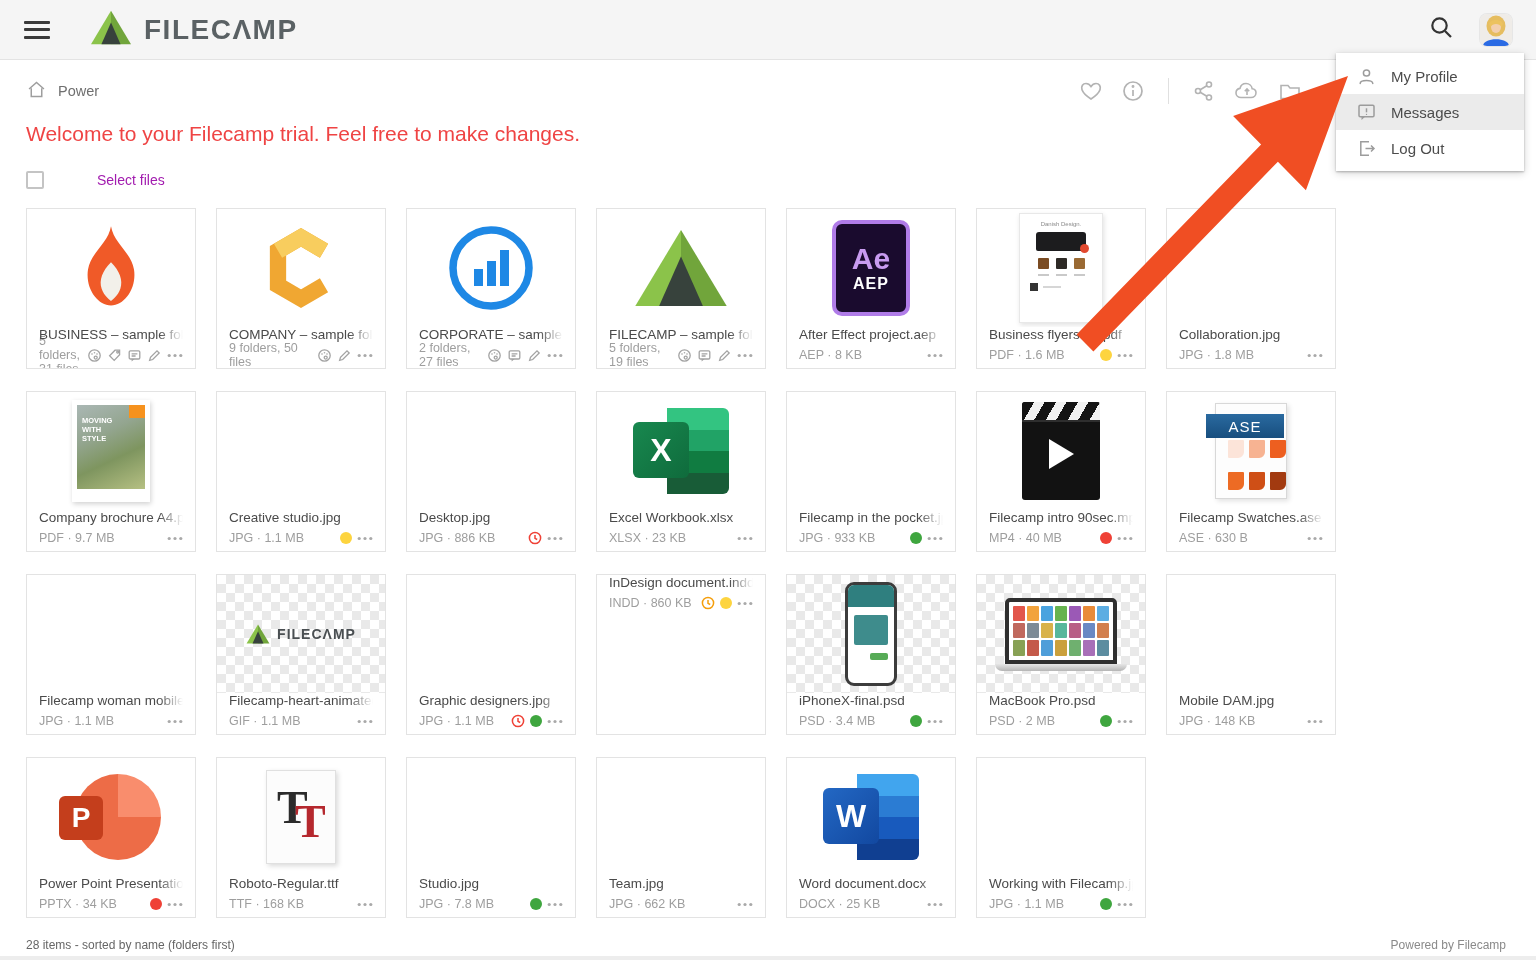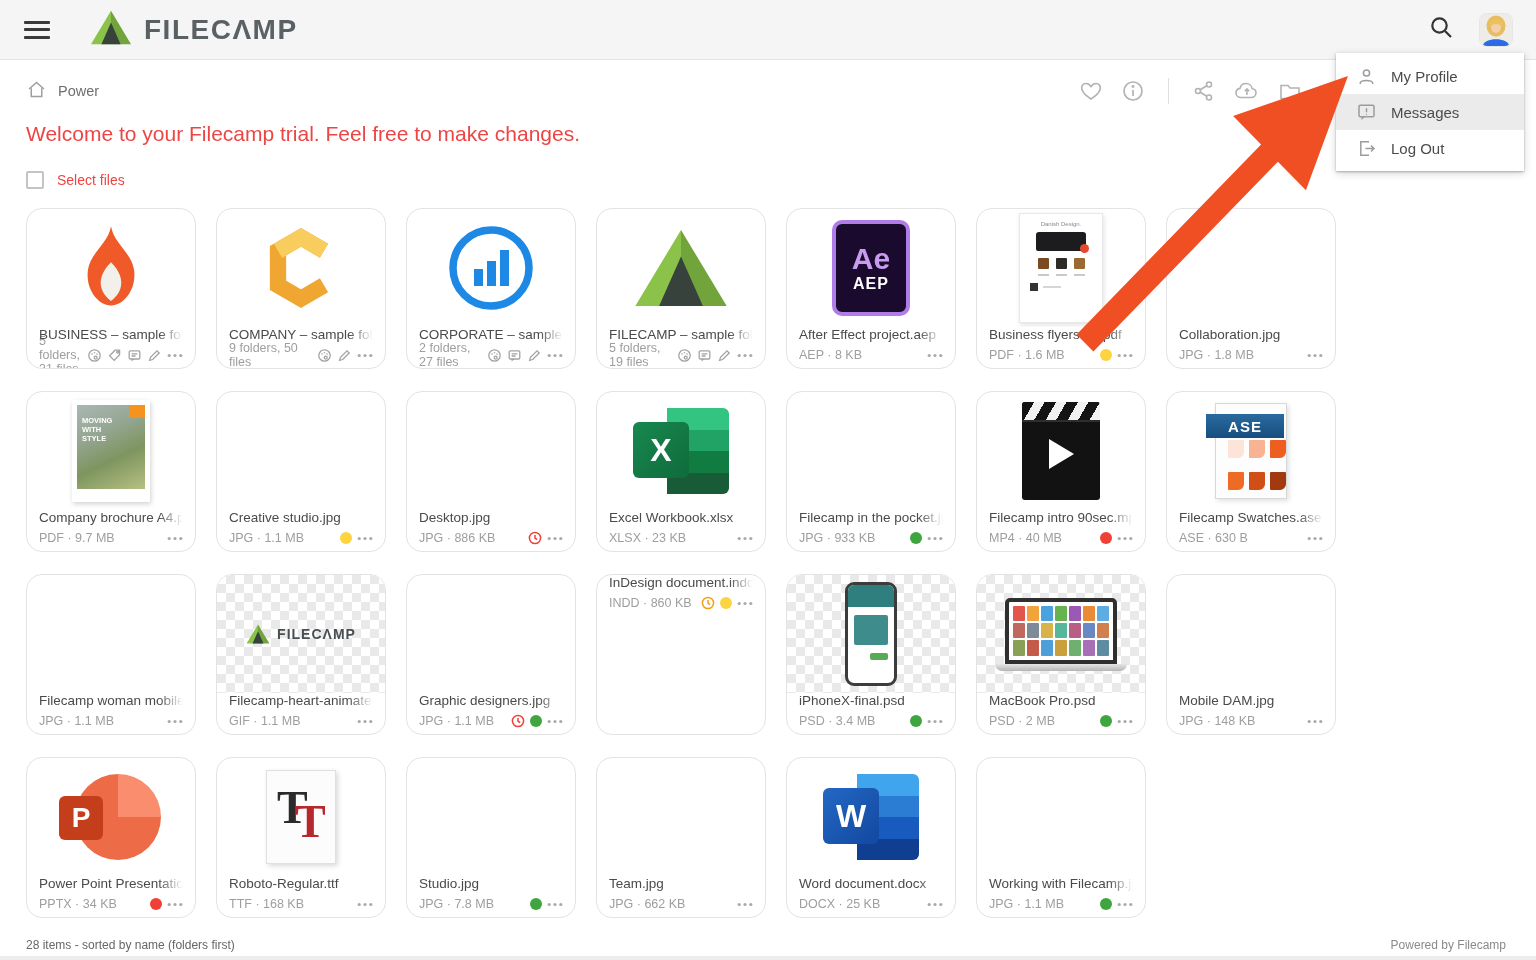--- a/index.html
+++ b/index.html
@@ -18,25 +18,25 @@
   
   .main { padding:0 26px; }
   .crumb-row { margin-top:18px; display:flex; align-items:center; height:26px; }
   .crumb-label { font-size:14.5px; color:#6f6f6f; margin-left:11px; }
   .toolbar { margin-left:auto; margin-right:208px; display:flex; align-items:center; gap:18px; }
   .toolbar svg { cursor:pointer; }
   .vdiv { width:1px; height:26px; background:#e0e0e0; margin:0 5px; }
   .welcome { margin-top:18px; font-size:21px; color:#ef4444; font-weight:normal; }
   .select-row { margin-top:25px; display:flex; align-items:center; gap:13px; }
   .checkbox { width:18px; height:18px; border:2px solid #c4c4c4; border-radius:2px; background:#fff; cursor:pointer; }
-  .select-label { font-size:14px; color:#ef4444; }
+  .select-label { font-size:14px; color:#a21caf;margin-left:40px; }
 
   
   .grid { margin-top:19px; display:grid; grid-template-columns:repeat(7,170px); gap:22px 20px; }
-  .card { width:170px; height:161px; background:#fff; border:1px solid #e3e3e3; border-radius:16px; overflow:hidden; cursor:pointer; }
+  .card { width:170px; height:161px; background:#fff; border:1px solid #e3e3e3; border-radius:0; overflow:hidden; cursor:pointer; }
   .thumb { height:118px; display:flex; align-items:center; justify-content:center; overflow:hidden; }
   .card-body { padding:0 12px; }
   .title { font-size:13.5px; color:#4a4a4a; white-space:nowrap; overflow:hidden; height:17px; position:relative; }
   .title::after { content:''; position:absolute; right:0; top:0; width:24px; height:100%; background:linear-gradient(90deg,rgba(255,255,255,0),#fff); }
   .meta { margin-top:3px; display:flex; align-items:center; font-size:12.5px; color:#9e9e9e; height:16px; }
   .meta-right { margin-left:auto; display:flex; align-items:center; gap:5px; }
   .dot { width:12px; height:12px; border-radius:50%; display:inline-block; }
 
   
   .ph { width:142px; height:94px; border-radius:1px; }
@@ -65,21 +65,21 @@
   .pptwrap { position:relative; width:104px; height:94px; }
   .ppt-circle { position:absolute; right:2px; top:4px; width:86px; height:86px; border-radius:50%; background:conic-gradient(#f98d6d 0 25%, #ed6c47 0); }
   .ppt-front { position:absolute; left:0; top:26px; width:44px; height:44px; border-radius:6px; background:#c43e1c; color:#fff; font-weight:bold; font-size:28px; display:flex; align-items:center; justify-content:center; }
 
   .clap { width:78px; height:98px; background:#121212; border-radius:3px; position:relative; }
   .clap .strip { height:20px; border-radius:3px 3px 0 0; background:repeating-linear-gradient(-60deg,#f2f2f2 0 9px,#141414 9px 19px); border-bottom:2px solid #2e2e2e; }
   .clap .play { position:absolute; left:27px; top:37px; width:0; height:0; border-left:25px solid #fff; border-top:15px solid transparent; border-bottom:15px solid transparent; }
 
   .ase-page { width:72px; height:96px; background:#fdfdfd; border:1px solid #d8d8d8; box-shadow:2px 2px 5px rgba(0,0,0,.12); position:relative; padding:36px 0 0 12px; display:grid; grid-template-columns:repeat(3,16px); gap:5px; }
   .ase-page i { width:16px; height:18px; border-radius:1px 1px 6px 1px; }
-  .ase-banner { position:absolute; top:10px; left:-10px; width:78px; height:24px; background:linear-gradient(#2a6aa0,#174e7e); color:#fff; font-weight:bold; font-size:15px; display:flex; align-items:center; justify-content:center; letter-spacing:1px; }
+  .ase-banner { position:absolute; top:10px; left:-10px; width:78px; height:24px; background:linear-gradient(#2a6aa0,#174e7e); color:#fff; font-weight:normal; font-size:15px; display:flex; align-items:center; justify-content:center; letter-spacing:1px; }
 
   .ttf-page { width:70px; height:94px; background:#fcfcfc; border:1px solid #e0e0e0; box-shadow:2px 2px 5px rgba(0,0,0,.15); position:relative; font-family:"Liberation Serif", serif; font-weight:bold; }
   .ttf-page .t1 { position:absolute; left:10px; top:10px; font-size:46px; color:#2b2b2b; }
   .ttf-page .t2 { position:absolute; left:28px; top:24px; font-size:46px; color:#b5282e; }
 
   .flyer { width:84px; height:110px; background:#fff; border:1px solid #e8e8e8; box-shadow:1px 2px 5px rgba(0,0,0,.12); padding:7px 0 0; display:flex; flex-direction:column; align-items:center; }
   .flyer .fl-title { font-size:6px; color:#8a8a8a; }
   .flyer .sofa { margin-top:5px; width:50px; height:19px; background:#1c1c1e; border-radius:3px 3px 2px 2px; position:relative; }
   .flyer .sofa i { position:absolute; right:-3px; bottom:-2px; width:9px; height:9px; border-radius:50%; background:#e2492f; }
   .flyer .chairs { margin-top:7px; display:flex; gap:7px; }

